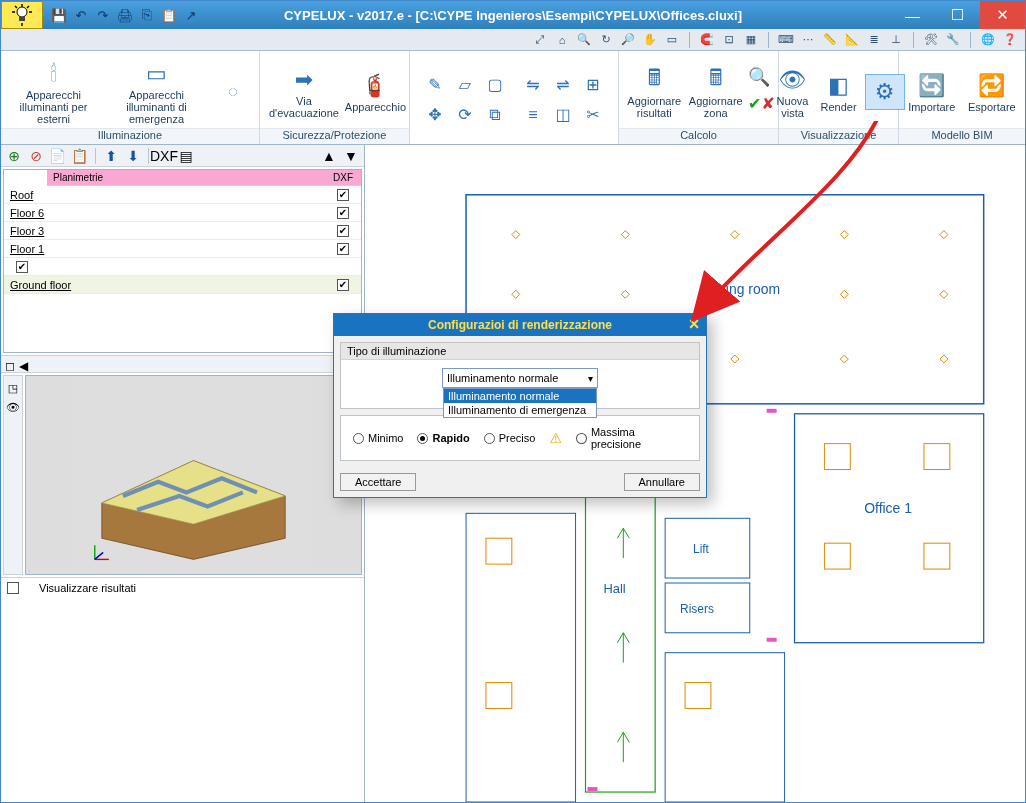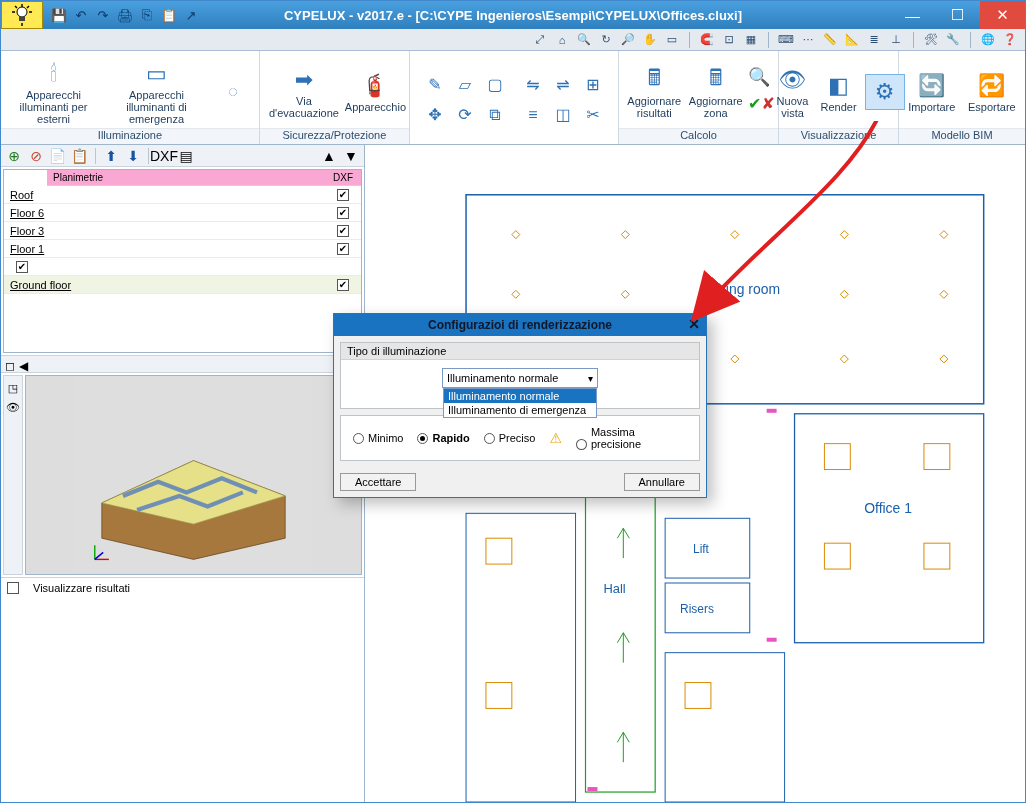--- a/index.html
+++ b/index.html
@@ -73,43 +73,43 @@
   .tree-header .col2 { width:36px; text-align:center; padding:2px;}
   .tree-row { display:flex; border-bottom:1px solid #e6ecf2; font-size:11px; align-items:center; height:18px;}
   .tree-row.sel { background:#f0f4e2;}
   .tree-row .col1 { flex:1; padding:2px 6px;text-decoration:underline;}
   .tree-row .col2 { width:36px; text-align:center;}
   .chk { width:12px; height:12px; border:1px solid #555; display:inline-flex; align-items:center; justify-content:center; font-size:10px; color:#000; background:#fff;}
   .tree-pad { height:58px;}
   .viewer-toolbar { height:18px; background:#eef2f7; border-top:1px solid #c9d4df; border-bottom:1px solid #c9d4df; display:flex; align-items:center; gap:4px; padding:0 4px;}
   .viewer { position:relative; flex:0 0 285px; background:#ddd; border:1px solid #9eb5cc; margin:2px; display:flex; align-items:center; justify-content:center; overflow:hidden;}
   .viewer svg { width:100%; height:100%;}
-  .results-row { height:22px; display:flex; align-items:center; gap:14px; padding:8px 6px; border-top:1px solid #c9d4df;}
+  .results-row { height:22px; display:flex; align-items:center; gap:20px; padding:8px 6px; border-top:1px solid #c9d4df;}
   
   .canvas { flex:1; background:#fff; position:relative; overflow:hidden;}
   .canvas svg { width:100%; height:100%;}
   
   .dialog {
     position:absolute; left:332px; top:312px; width:374px;
     background:#f0f0f0; border:1px solid #2973b8;
     box-shadow: 6px 6px 14px rgba(0,0,0,.25);
     z-index:50;
   }
-  .dlg-title { background:#1a73c0; color:#0f172a; height:22px; display:flex; align-items:center; justify-content:center; position:relative; font-size:12px; font-weight:bold;}
+  .dlg-title { background:#1a73c0; color:#fde047; height:22px; display:flex; align-items:center; justify-content:center; position:relative; font-size:12px; font-weight:bold;}
   .dlg-close { position:absolute; right:6px; top:2px; font-size:14px; cursor:pointer;}
   .dlg-group { margin:6px; border:1px solid #bfc4c9;}
   .dlg-group .gtitle { background:#e6e6e6; padding:2px 6px; border-bottom:1px solid #cfd3d7; font-size:11px;}
   .dlg-group .gbody { padding:8px; background:#fff;}
   .combo { width:156px; height:20px; border:1px solid #7a99c4; background:#fff; position:relative; margin:0 auto; display:flex; align-items:center; padding:0 4px; font-size:11px;}
   .combo .caret { position:absolute; right:4px; font-size:10px;}
   .combo-open { position:absolute; left:0; top:19px; width:100%; border:1px solid #7a99c4; background:#fff; z-index:2;}
   .combo-open .opt { padding:1px 4px; font-size:11px; white-space:nowrap;}
   .combo-open .opt.sel { background:#1a73c0; color:#fff;}
   .radios { display:flex; gap:14px; align-items:center; font-size:11px; padding:2px 4px;}
-  .radio { display:flex; align-items:flex-end; gap:4px;}
+  .radio { display:flex; align-items:center; gap:4px;}
   .radio .dot { width:11px; height:11px; border-radius:50%; border:1px solid #555; display:inline-flex; align-items:center; justify-content:center;}
   .radio.sel .dot::after { content:""; width:5px; height:5px; background:#000; border-radius:50%;}
   .radio.sel b { font-weight:bold;}
   .warn { color:#e6a100; font-size:14px;}
   .dlg-buttons { display:flex; justify-content:space-between; padding:6px;}
   .dlg-buttons button { padding:2px 14px; font-size:11px; border:1px solid #999; background:#f2f2f2; cursor:pointer;}
   
   .arrow-overlay { position:absolute; top:120px; left:500px; width:420px; height:240px; z-index:60; pointer-events:none;}
   
   .side-tools { position:absolute; left:2px; top:0; width:18px; display:flex; flex-direction:column; gap:4px; padding-top:4px;}

